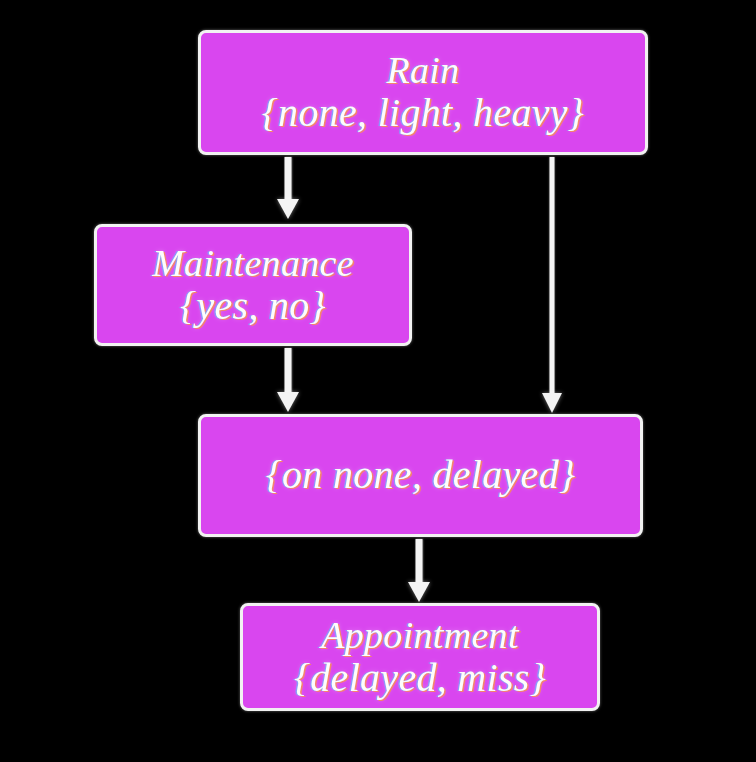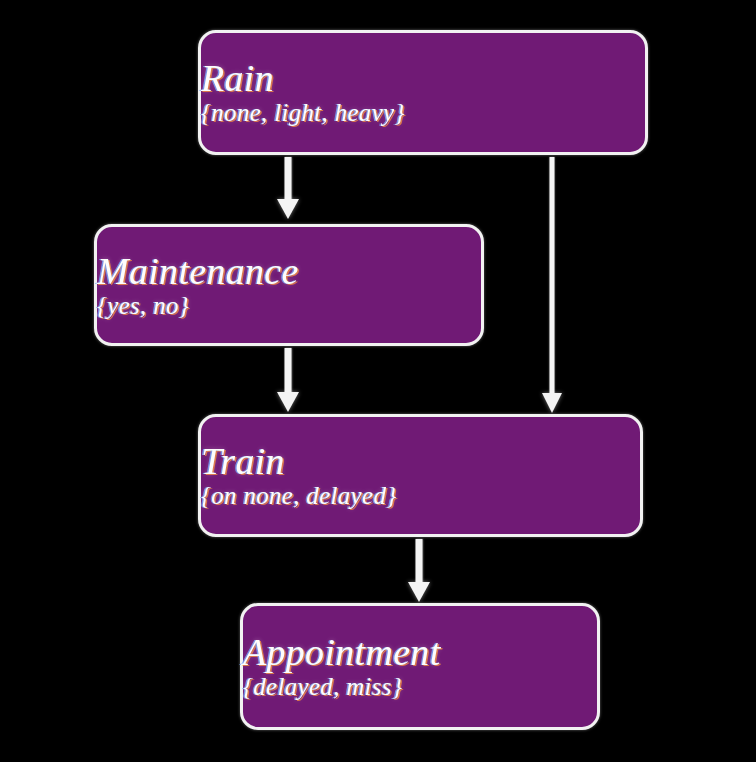--- a/index.html
+++ b/index.html
@@ -20,24 +20,25 @@
     width: 756px;
     height: 762px;
     background: #000000;
   }
 
   
   .node {
     position: absolute;
     box-sizing: border-box;
     border: 3px solid #f2f2f2;
-    border-radius: 18px;
-    background: #701a75;
+    border-radius: 8px;
+    background: #d946ef;
     display: flex;
     flex-direction: column;
+    align-items: center;
     justify-content: center;
     box-shadow: 0 0 3px rgba(255,255,255,0.40);
   }
 
   .node-title,
   .node-states {
     display: block;
     white-space: nowrap;
     font-style: italic;
     font-weight: 400;
@@ -45,27 +46,27 @@
     line-height: 1.06;
     letter-spacing: 0.3px;
     
     text-shadow:
       -1.4px -0.4px 0 rgba(120,170,255,0.80),
        1.5px  0.9px 0 rgba(255,150,60,0.72),
        0 0 5px rgba(255,255,255,0.30);
   }
 
   .node-title  { font-size: 38px; margin-bottom: 2px; }
-  .node-states { font-size: 25px; font-style: italic; }
+  .node-states { font-size: 40px; font-style: italic; }
 
   
   #node-rain        { left:198px; top: 30px; width:450px; height:125px; }
-  #node-maintenance { left: 94px; top:224px; width:390px; height:122px; }
+  #node-maintenance { left: 94px; top:224px; width:318px; height:122px; }
   #node-train       { left:198px; top:414px; width:445px; height:123px; }
-  #node-appointment { left:240px; top:603px; width:360px; height:127px; }
+  #node-appointment { left:240px; top:603px; width:360px; height:108px; }
 
   
   .arrow {
     position: absolute;
     pointer-events: none;
   }
   .arrow .shaft {
     position: absolute;
     left: 50%;
     top: 0;
@@ -116,21 +117,20 @@
     <span class="node-title">Rain</span>
     <span class="node-states">{none, light, heavy}</span>
   </div>
 
   <div class="node" id="node-maintenance">
     <span class="node-title">Maintenance</span>
     <span class="node-states">{yes, no}</span>
   </div>
 
   <div class="node" id="node-train">
-    <span class="node-title">Train</span>
     <span class="node-states">{on none, delayed}</span>
   </div>
 
   <div class="node" id="node-appointment">
     <span class="node-title">Appointment</span>
     <span class="node-states">{delayed, miss}</span>
   </div>
 
   <div class="arrow" id="arrow-rain-maintenance">
     <span class="shaft"></span>

